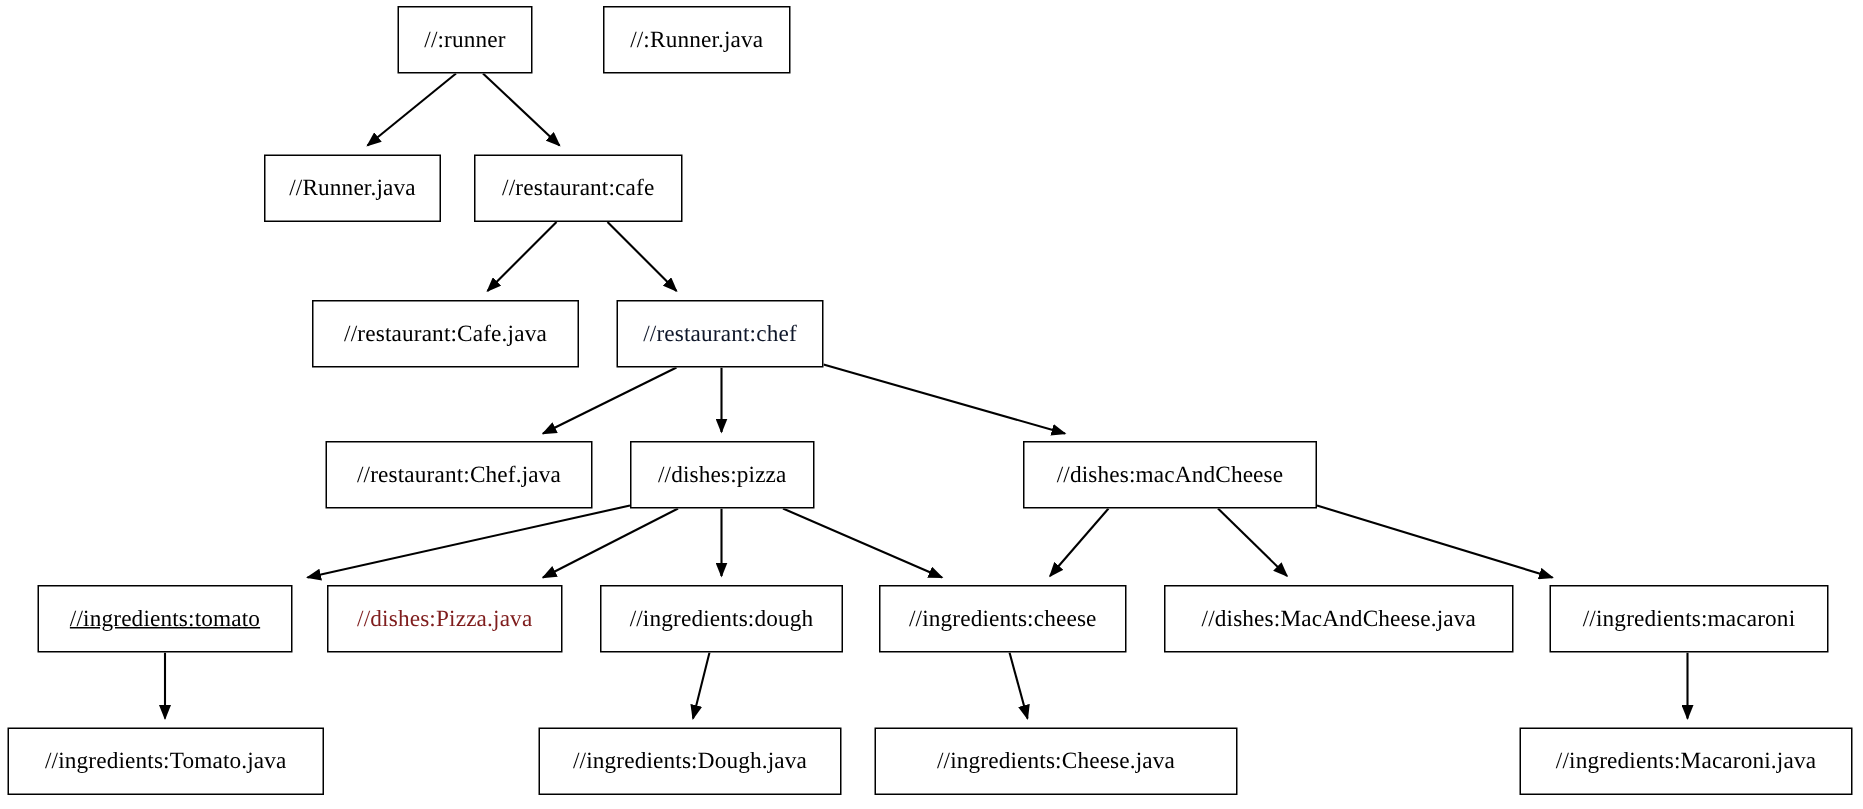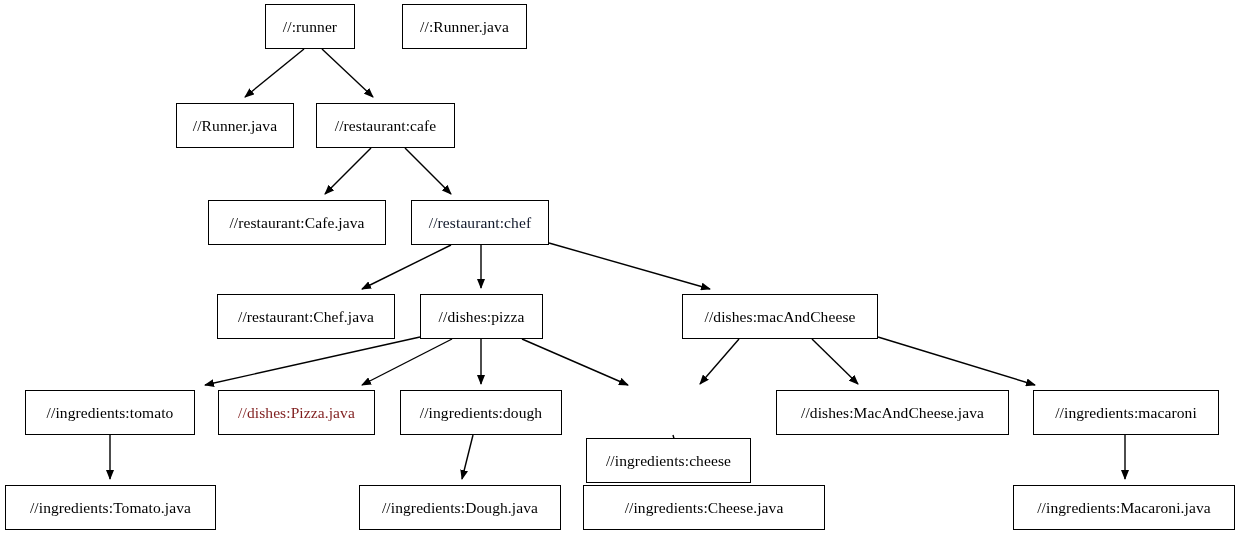--- a/index.html
+++ b/index.html
@@ -95,30 +95,30 @@
       </div>
       <div class="graph-node" style="left: 217px; top: 294px; width: 178px; height: 45px; background: rgb(255, 255, 255); border-color: rgb(0, 0, 0); color: rgb(0, 0, 0);">
         <span class="node-label">//restaurant:Chef.java</span>
       </div>
       <div class="graph-node" style="left: 420px; top: 294px; width: 123px; height: 45px; background: rgb(255, 255, 255); border-color: rgb(0, 0, 0); color: rgb(0, 0, 0);">
         <span class="node-label">//dishes:pizza</span>
       </div>
       <div class="graph-node" style="left: 682px; top: 294px; width: 196px; height: 45px; background: rgb(255, 255, 255); border-color: rgb(0, 0, 0); color: rgb(0, 0, 0);">
         <span class="node-label">//dishes:macAndCheese</span>
       </div>
-      <div class="graph-node" style="left: 25px; top: 390px; width: 170px; height: 45px; background: rgb(255, 255, 255); border-color: rgb(0, 0, 0); color: rgb(0, 0, 0);">
+      <div class="graph-node" style="left: 25px; top: 390px; width: 170px; height: 45px; background: rgb(255, 255, 255); border-color: rgb(0, 0, 0); color: rgb(0, 0, 0); text-decoration: underline;">
         <span class="node-label">//ingredients:tomato</span>
       </div>
       <div class="graph-node" style="left: 218px; top: 390px; width: 157px; height: 45px; background: rgb(255, 255, 255); border-color: rgb(0, 0, 0); color: #7f1d1d;">
         <span class="node-label">//dishes:Pizza.java</span>
       </div>
       <div class="graph-node" style="left: 400px; top: 390px; width: 162px; height: 45px; background: rgb(255, 255, 255); border-color: rgb(0, 0, 0); color: rgb(0, 0, 0);">
         <span class="node-label">//ingredients:dough</span>
       </div>
-      <div class="graph-node" style="left: 586px; top: 390px; width: 165px; height: 45px; background: rgb(255, 255, 255); border-color: rgb(0, 0, 0); color: rgb(0, 0, 0); margin-top: 48px;">
+      <div class="graph-node" style="left: 586px; top: 390px; width: 165px; height: 45px; background: rgb(255, 255, 255); border-color: rgb(0, 0, 0); color: rgb(0, 0, 0);">
         <span class="node-label">//ingredients:cheese</span>
       </div>
       <div class="graph-node" style="left: 776px; top: 390px; width: 233px; height: 45px; background: rgb(255, 255, 255); border-color: rgb(0, 0, 0); color: rgb(0, 0, 0);">
         <span class="node-label">//dishes:MacAndCheese.java</span>
       </div>
       <div class="graph-node" style="left: 1033px; top: 390px; width: 186px; height: 45px; background: rgb(255, 255, 255); border-color: rgb(0, 0, 0); color: rgb(0, 0, 0);">
         <span class="node-label">//ingredients:macaroni</span>
       </div>
       <div class="graph-node" style="left: 5px; top: 485px; width: 211px; height: 45px; background: rgb(255, 255, 255); border-color: rgb(0, 0, 0); color: rgb(0, 0, 0);">
         <span class="node-label">//ingredients:Tomato.java</span>

